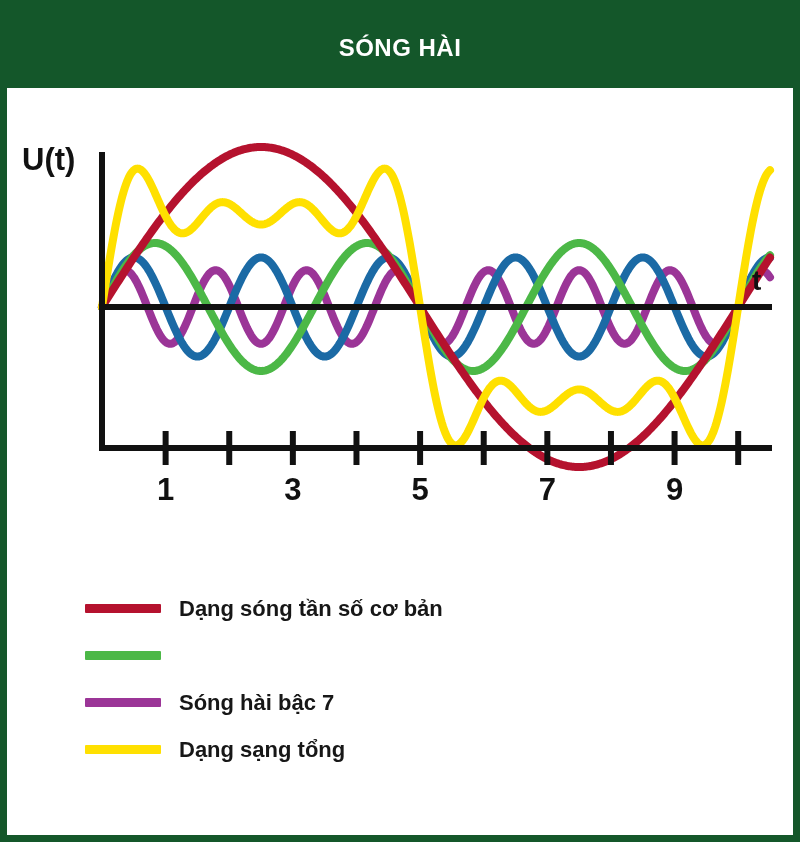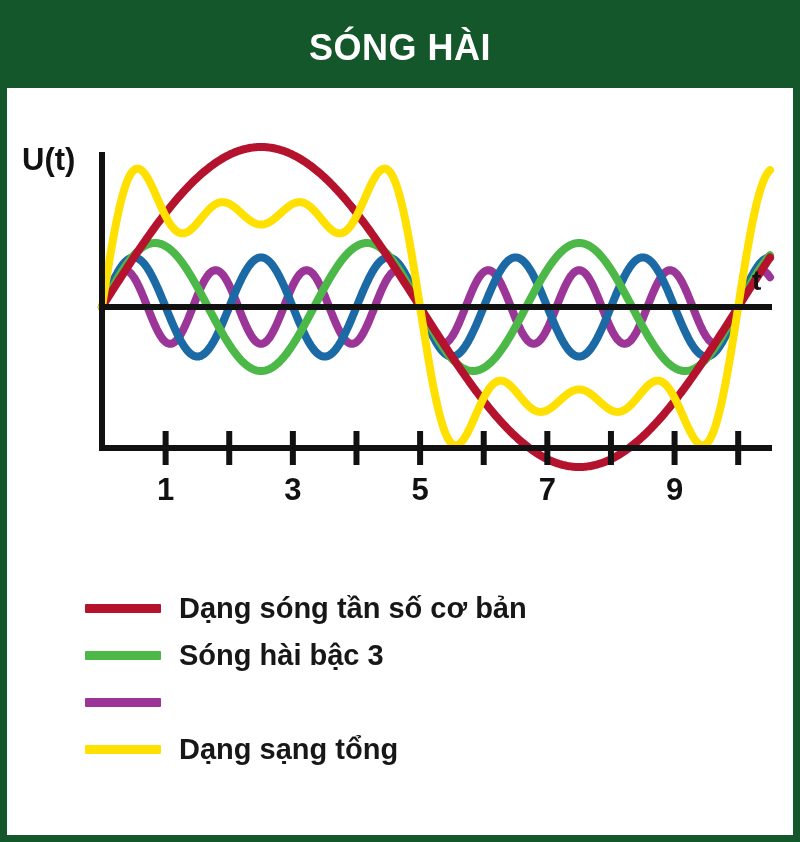--- a/index.html
+++ b/index.html
@@ -2,27 +2,27 @@
 <html><head>
 <meta charset="utf-8">
 <style>
   html,body{margin:0;padding:0;background:#ffffff;}
   body{width:800px;height:842px;font-family:"Liberation Sans",sans-serif;overflow:hidden;}
   #frame{position:relative;width:800px;height:842px;box-sizing:border-box;
          border:7px solid #14572a;background:#ffffff;}
   #header{position:absolute;left:0;top:0;width:786px;height:81px;background:#14572a;}
   #header-title{position:absolute;left:0;top:0;width:786px;height:81px;
         display:flex;align-items:center;justify-content:center;
-        color:#ffffff;font-size:36px;font-weight:bold;letter-spacing:.5px;}
+        color:#ffffff;font-size:24px;font-weight:bold;letter-spacing:.5px;}
   #plot{position:absolute;left:-7px;top:81px;width:786px;height:460px;}
   #plot svg{display:block;}
   #legend{position:absolute;left:78px;top:578px;width:600px;}
   .legend-row{display:flex;align-items:center;height:47px;}
   .swatch{width:76px;height:9px;border-radius:1px;flex:none;}
-  .legend-label{margin-left:18px;font-size:29px;font-weight:bold;color:#171717;
+  .legend-label{margin-left:18px;font-size:22px;font-weight:bold;color:#171717;
         white-space:nowrap;line-height:1;}
 </style>
 </head>
 <body>
 
 <div id="frame">
 
   <div id="header">
     <div id="header-title">SÓNG HÀI</div>
   </div>
@@ -65,24 +65,24 @@
     </svg>
   </div>
 
   <div id="legend">
       <div class="legend-row">
         <span class="swatch" style="background: rgb(181, 18, 46);"></span>
         <span class="legend-label">Dạng sóng tần số cơ bản</span>
       </div>
       <div class="legend-row">
         <span class="swatch" style="background: rgb(76, 184, 71);"></span>
-        <span class="legend-label">Sóng hài bậc 3</span>
       </div>
       <div class="legend-row">
         <span class="swatch" style="background: rgb(155, 53, 151);"></span>
+        <span class="legend-label">Sóng hài bậc 7</span>
       </div>
       <div class="legend-row">
         <span class="swatch" style="background: rgb(255, 224, 0);"></span>
         <span class="legend-label">Dạng sạng tổng</span>
       </div>
     </div>
 
 </div>
 
 </body></html>

